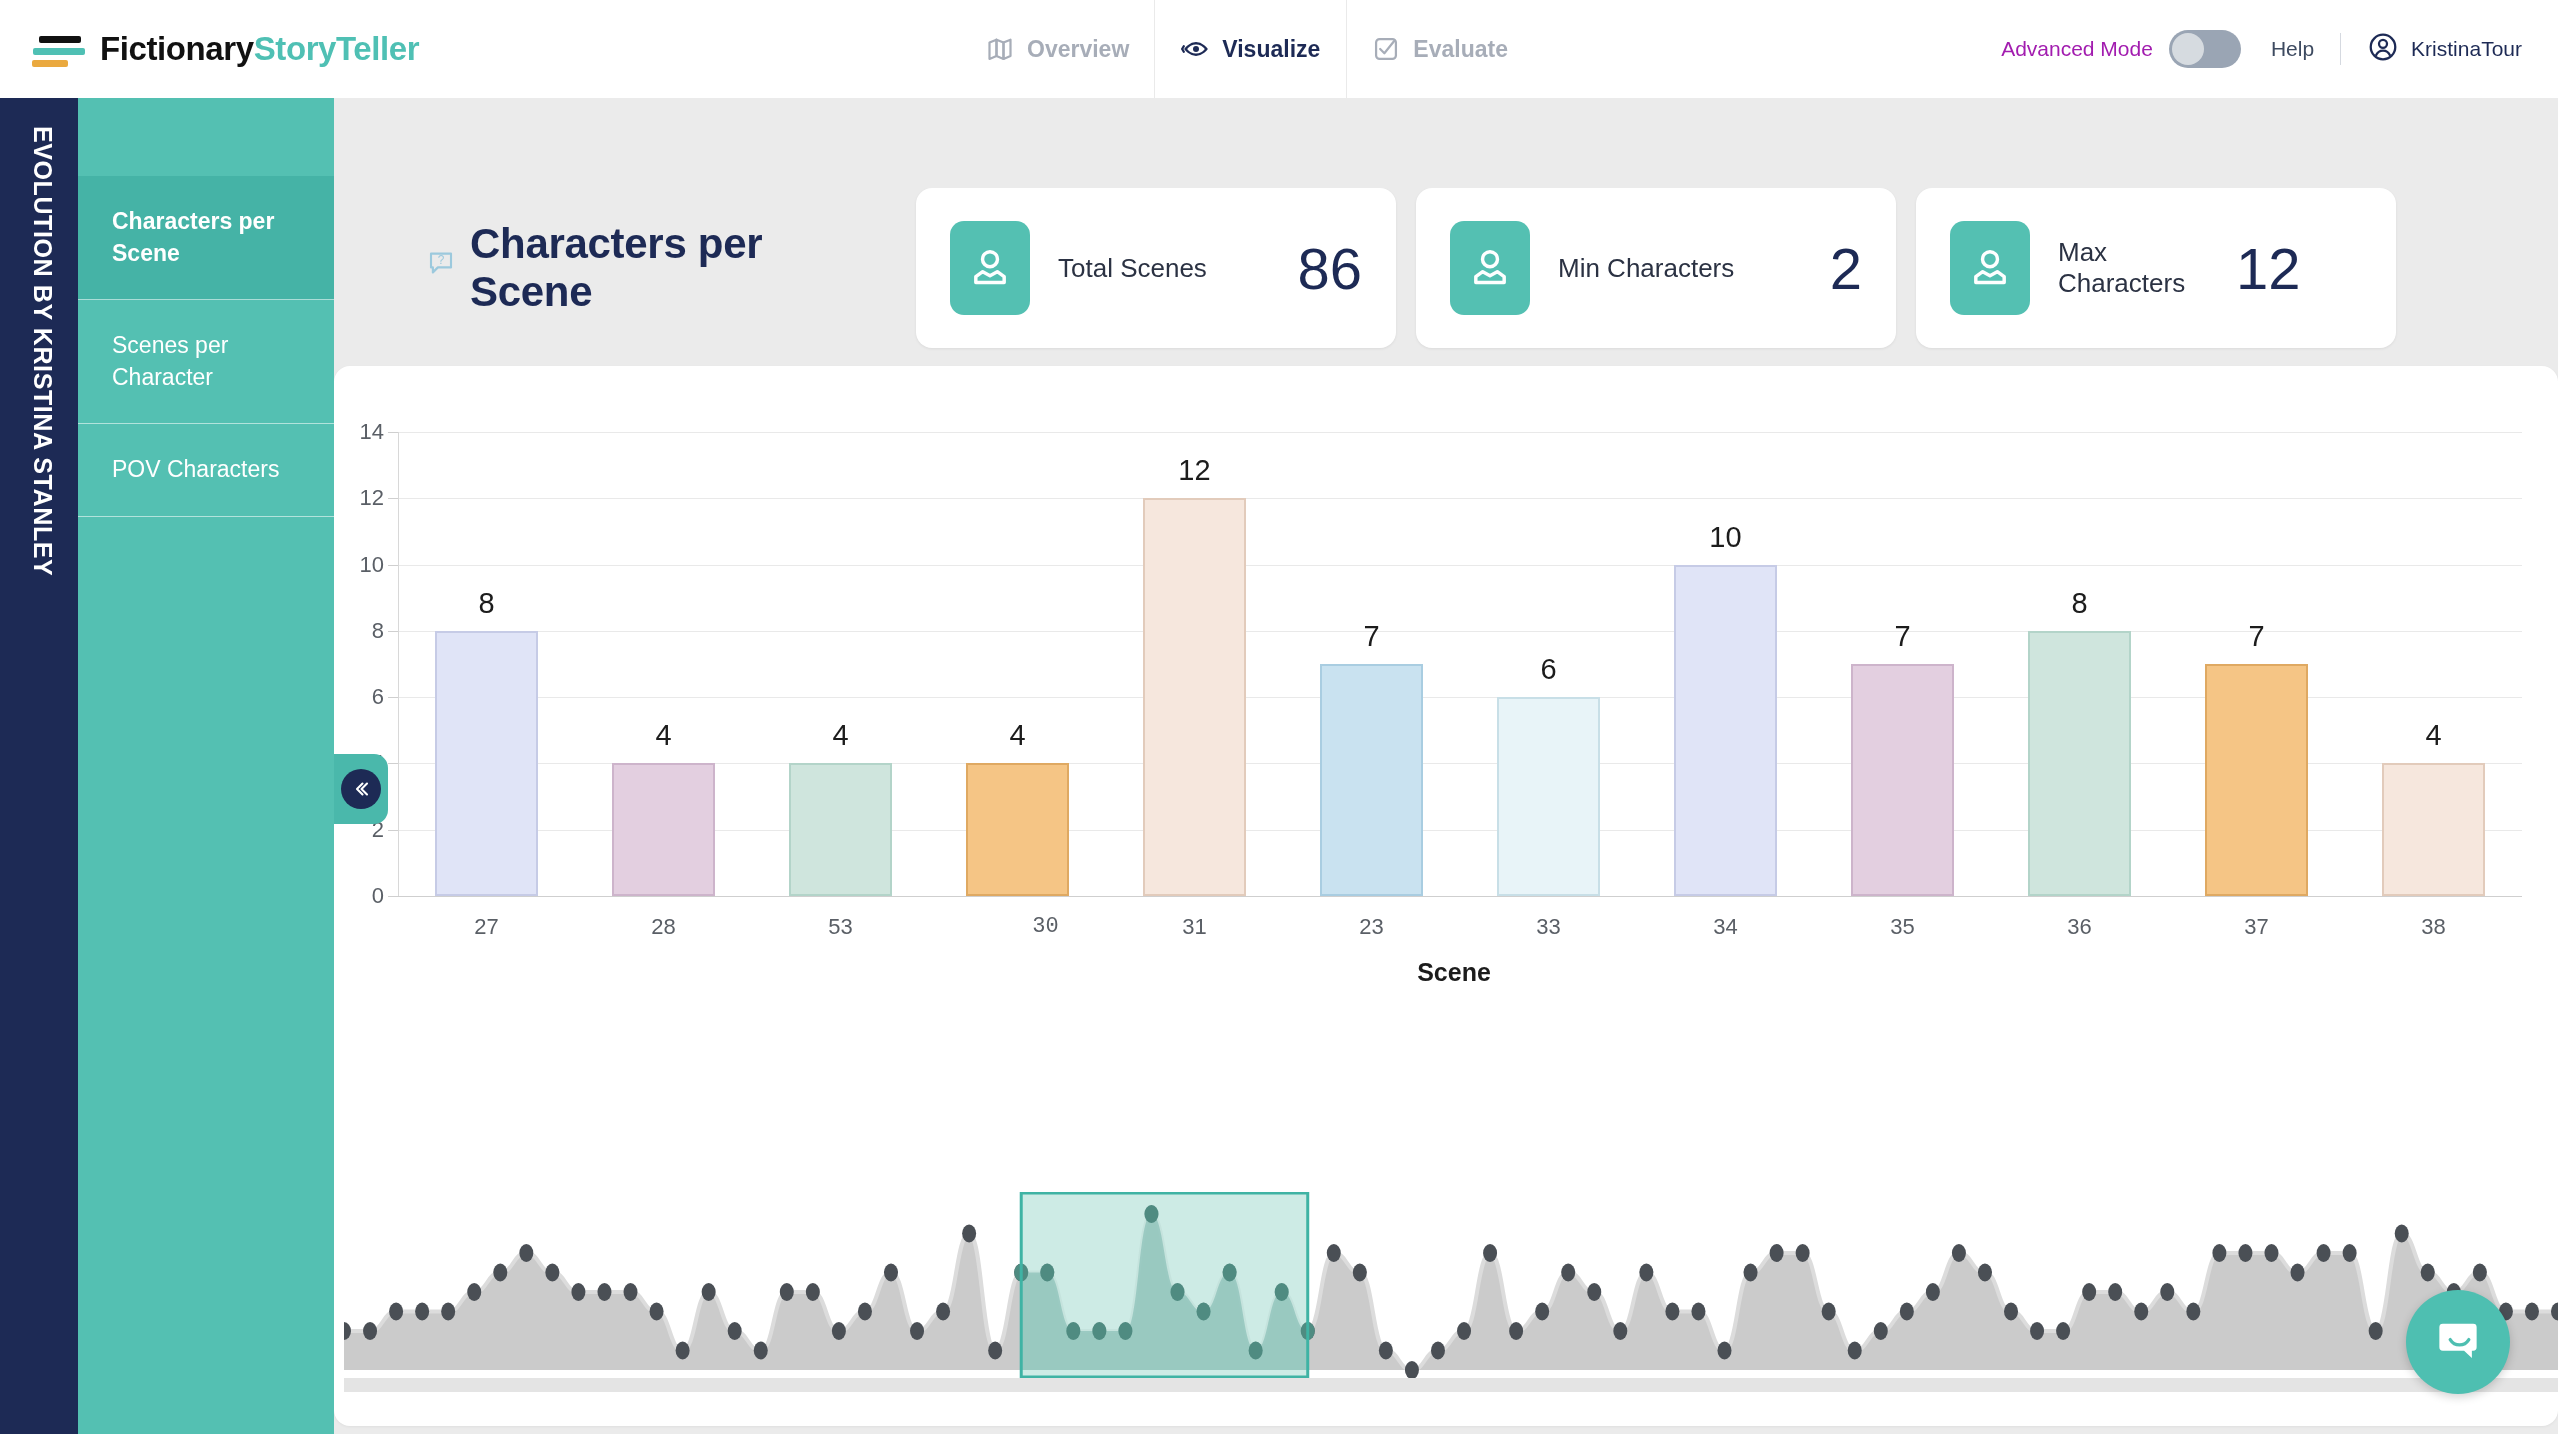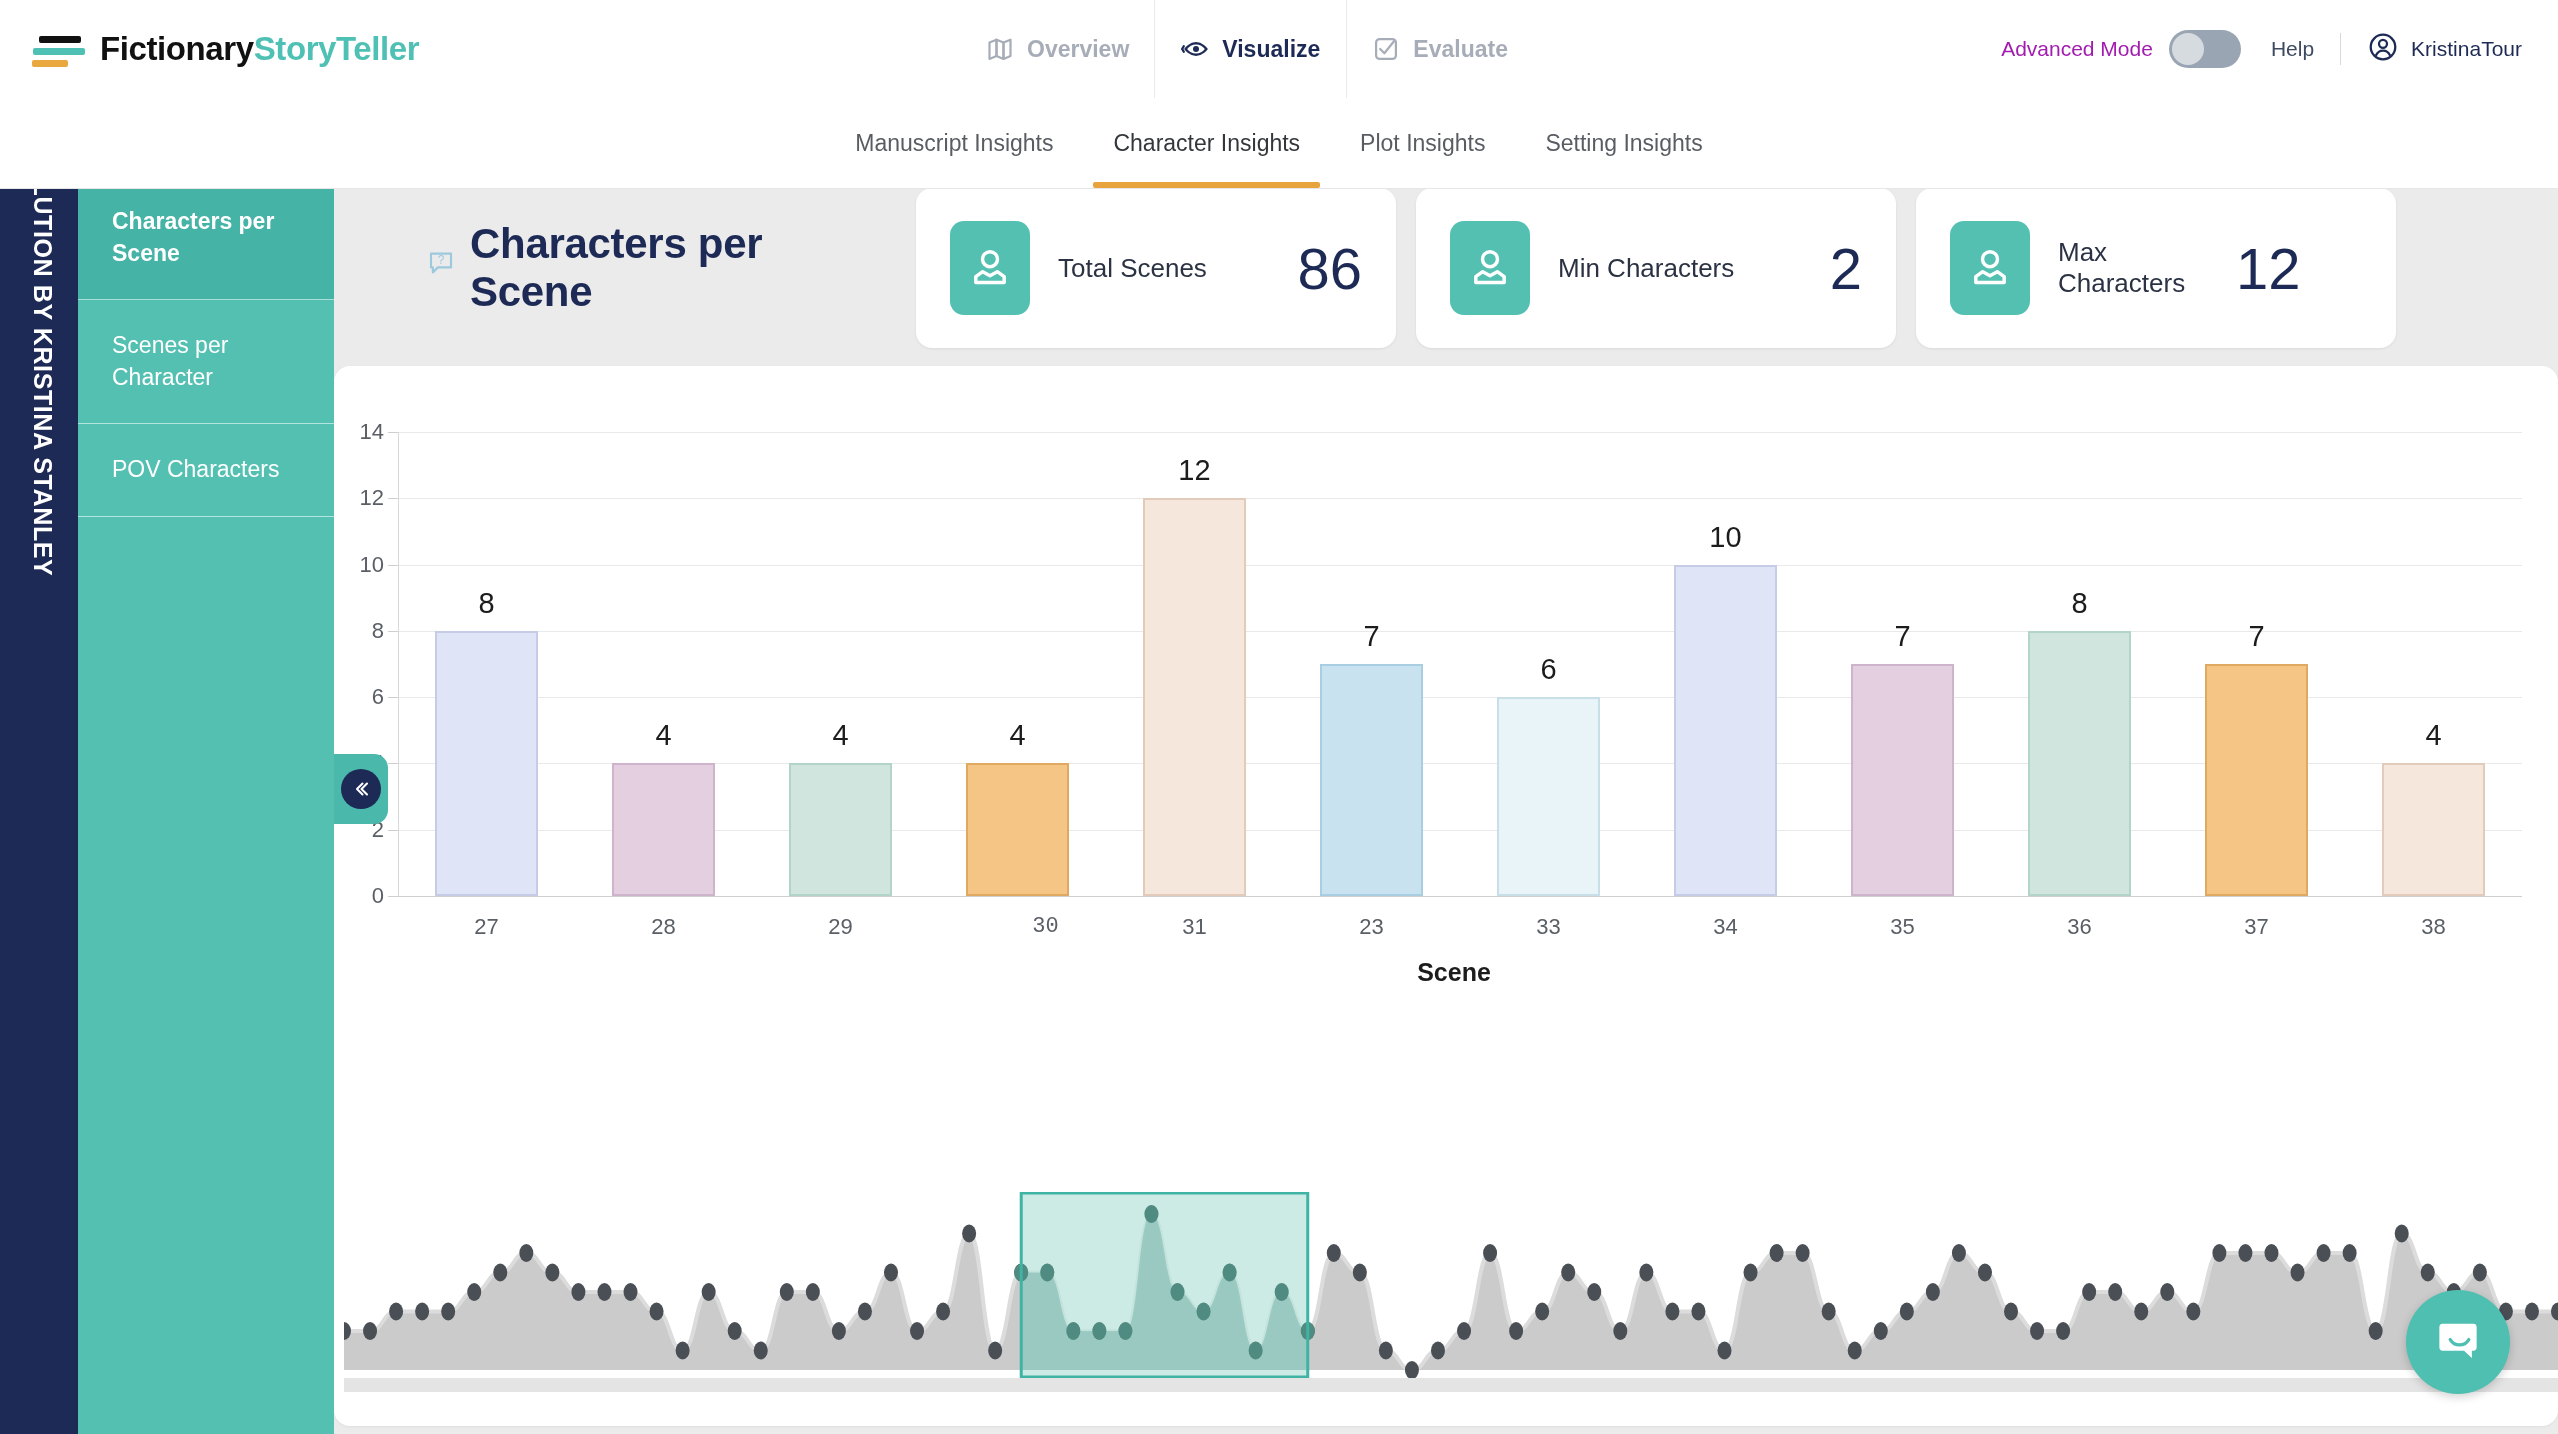--- a/index.html
+++ b/index.html
@@ -242,34 +242,20 @@
             <circle cx="12" cy="12" r="9.2"></circle>
               <circle cx="12" cy="9.6" r="3"></circle>
             <path d="M6.6 18.6c1.1-2.5 3.1-3.8 5.4-3.8s4.3 1.3 5.4 3.8"></path>
           </svg>
         </span>
         <span>KristinaTour</span>
       </span>
     </div>
   </div>
 
-  <div class="subtabs">
-    <div class="subtab">
-        <span>Manuscript Insights</span>
-      </div>
-    <div class="subtab active">
-        <span>Character Insights</span>
-      </div>
-    <div class="subtab">
-        <span>Plot Insights</span>
-      </div>
-    <div class="subtab">
-        <span>Setting Insights</span>
-      </div>
-  </div>
 
   <div class="bookrail">
     <span class="vtext">EVOLUTION BY KRISTINA STANLEY</span>
   </div>
 
   <div class="sidepanel">
     <div class="side-spacer"></div>
     <div class="side-item active"><span>Characters per Scene</span></div>
     <div class="side-item"><span>Scenes per Character</span></div>
     <div class="side-item"><span>POV Characters</span></div>
@@ -366,21 +352,21 @@
           <div class="xtick" style="left: 64px; width: 177px; top: 530px;">27</div>
           <div class="bar-slot" style="left: 278.17px; width: 102.66px; top: 379.429px; height: 132.571px; bottom: auto;">
             <div class="bar-rect" style="top: 0px; bottom: 0px; background: rgb(227, 207, 224); border-color: rgb(205, 180, 203);"></div>
           </div>
           <div class="bar-value" style="left: 241px; width: 177px; top: 335.429px; right: auto;">4</div>
           <div class="xtick" style="left: 241px; width: 177px; top: 530px;">28</div>
           <div class="bar-slot" style="left: 455.17px; width: 102.66px; top: 379.429px; height: 132.571px; bottom: auto;">
             <div class="bar-rect" style="top: 0px; bottom: 0px; background: rgb(207, 229, 221); border-color: rgb(179, 212, 201);"></div>
           </div>
           <div class="bar-value" style="left: 418px; width: 177px; top: 335.429px; right: auto;">4</div>
-          <div class="xtick" style="left: 418px; width: 177px; top: 530px;">29</div>
+          <div class="xtick" style="left: 418px; width: 177px; top: 530px;">53</div>
           <div class="bar-slot" style="left: 632.17px; width: 102.66px; top: 379.429px; height: 132.571px; bottom: auto;">
             <div class="bar-rect" style="top: 0px; bottom: 0px; background: rgb(245, 197, 133); border-color: rgb(223, 169, 98);"></div>
           </div>
           <div class="bar-value" style="left: 595px; width: 177px; top: 335.429px; right: auto;">4</div>
           <div class="xtick" style="left: 623px; width: 177px; top: 530px; font-family: Liberation Mono, monospace;">30</div>
           <div class="bar-slot" style="left: 809.17px; width: 102.66px; top: 114.286px; height: 397.714px; bottom: auto;">
             <div class="bar-rect" style="top: 0px; bottom: 0px; background: rgb(246, 231, 221); border-color: rgb(226, 203, 187);"></div>
           </div>
           <div class="bar-value" style="left: 772px; width: 177px; top: 70.2857px; right: auto;">12</div>
           <div class="xtick" style="left: 772px; width: 177px; top: 530px;">31</div>

